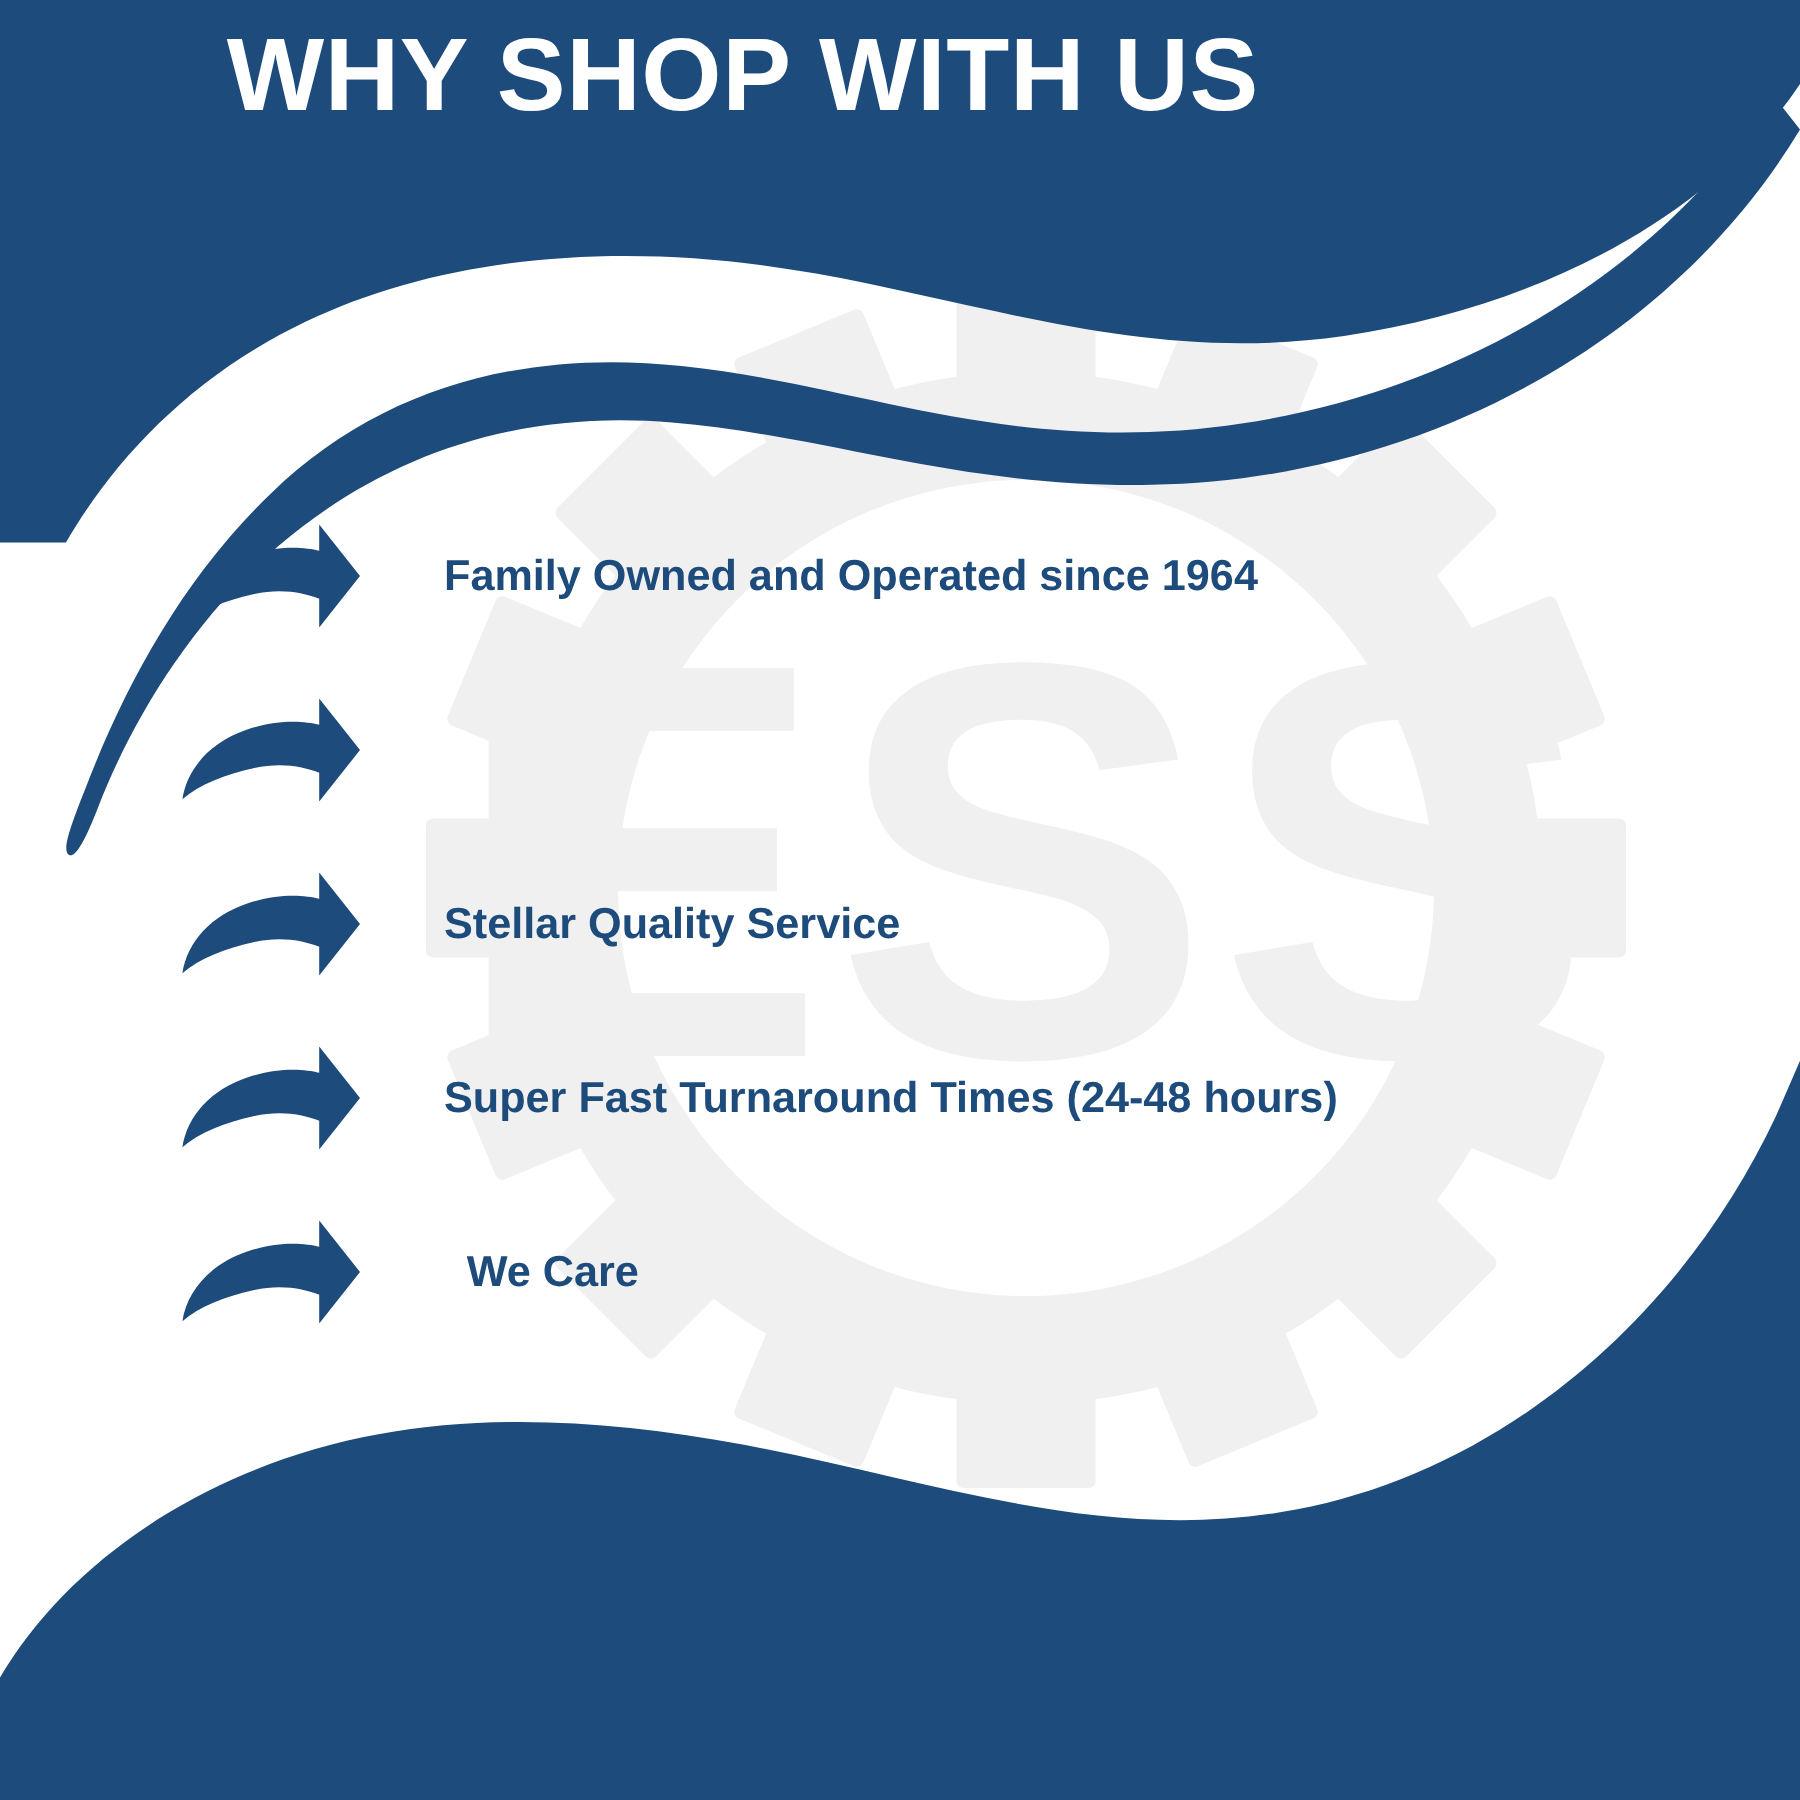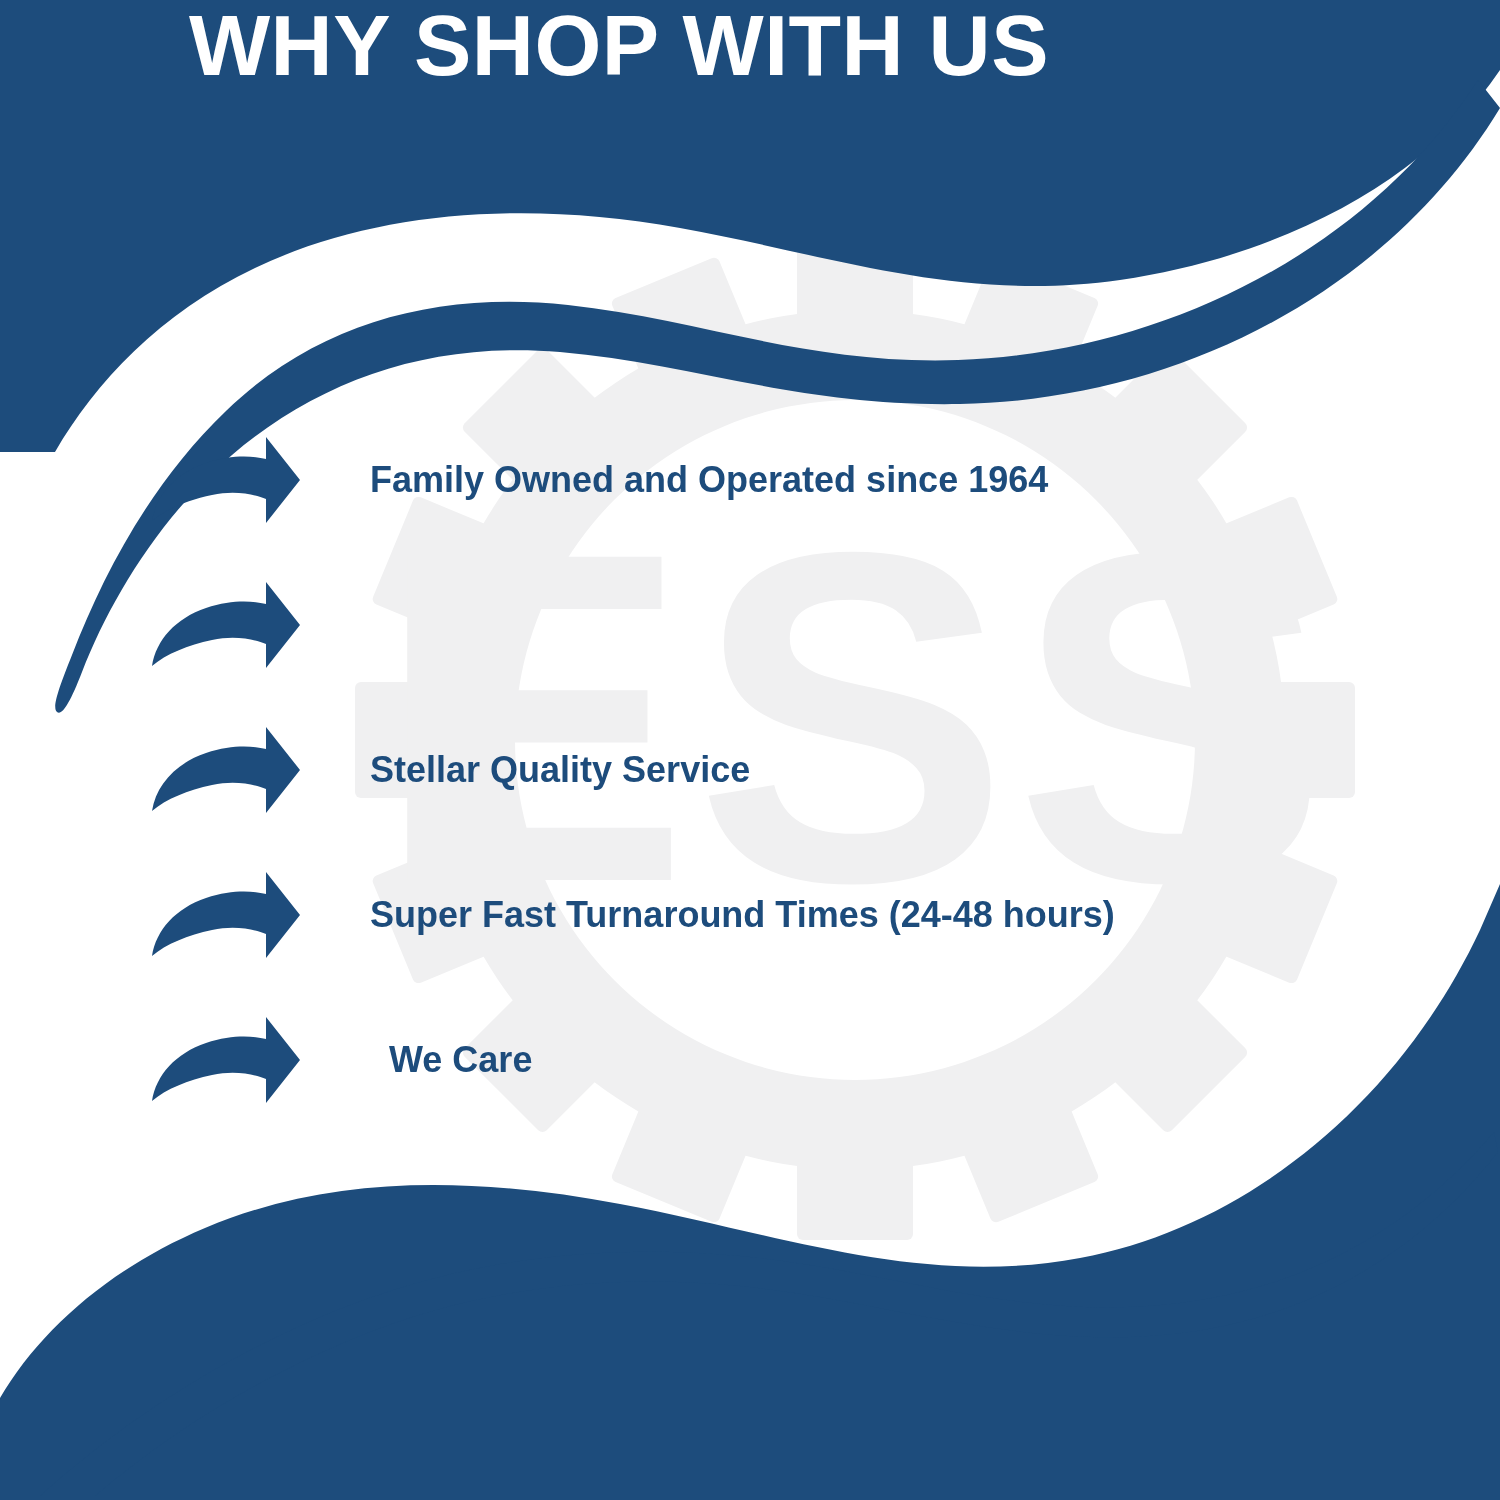--- a/index.html
+++ b/index.html
@@ -25,21 +25,21 @@
     width: 1500px;
     height: 1500px;
   }
   .layer.watermark { z-index: 1; }
   .layer.waves     { z-index: 2; }
 
   
   .title-wrap {
     position: absolute;
     left: 0;
-    top: 0;
+    top: 18px;
     width: 1238px;
     text-align: center;
     z-index: 5;
   }
   .poster-title {
     margin: 0;
     color: #ffffff;
     font-family: "Liberation Sans", sans-serif;
     font-size: 86px;
     font-weight: 700;

